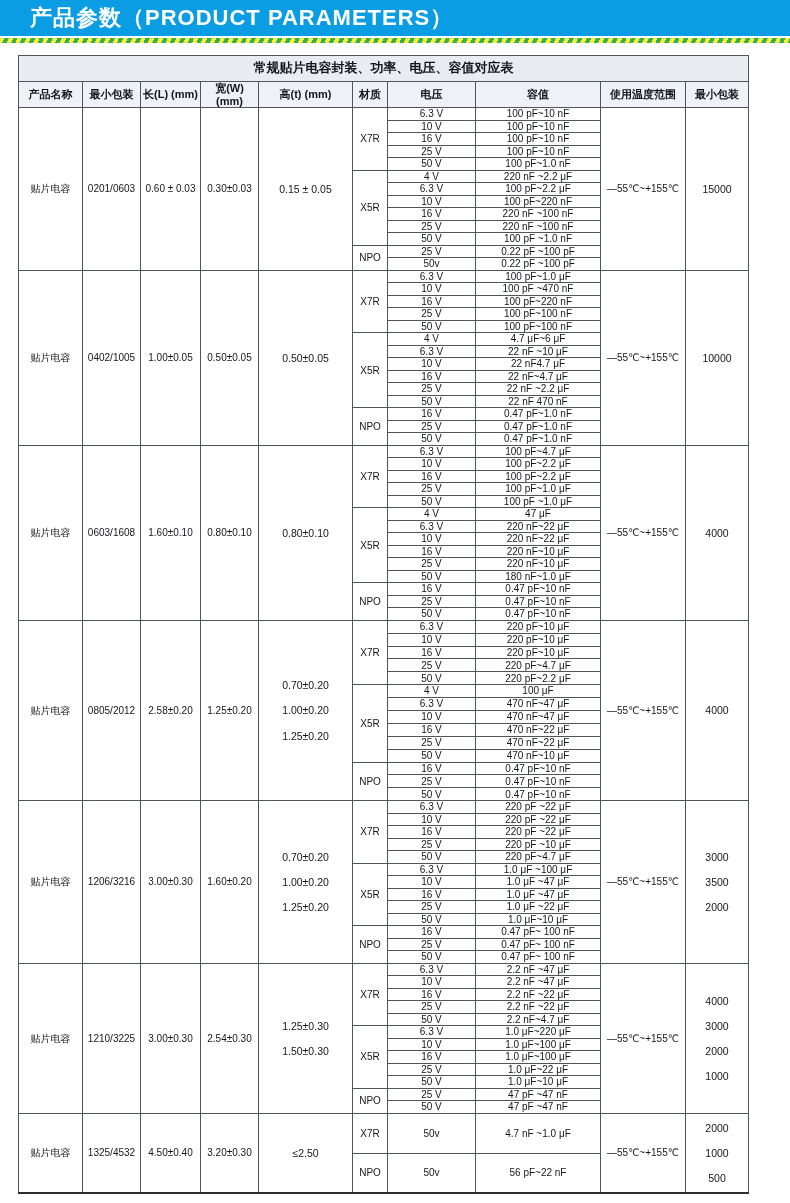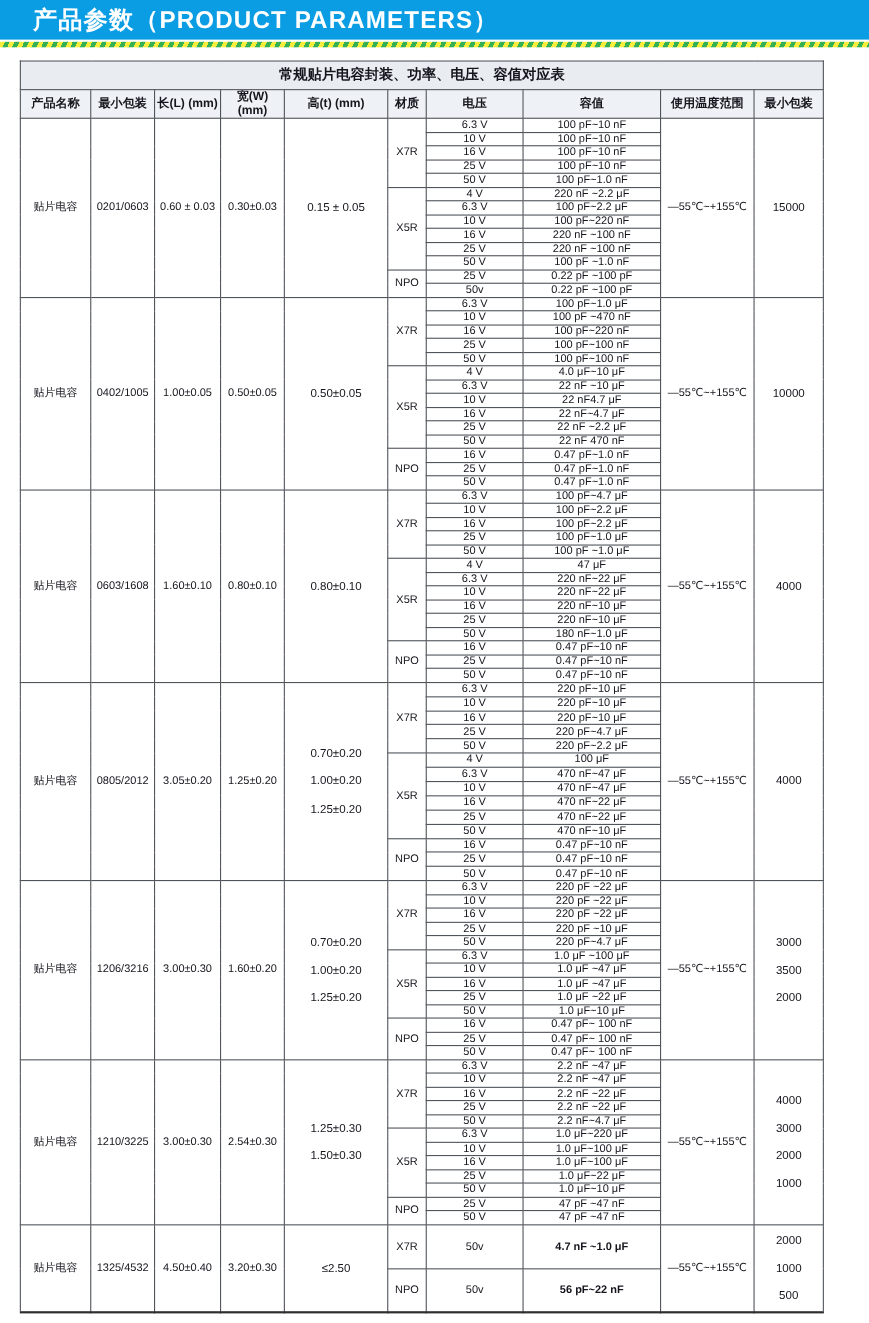--- a/index.html
+++ b/index.html
@@ -34,21 +34,21 @@
     height:26px; background:#e9ecf1; font-size:13px; font-weight:bold;
   }
   tr.head-row th {
     height:26px; background:#eef1f5; font-size:11px; font-weight:bold;
   }
   td.c-dim { font-size:10.5px; }
   td.material-cell { font-size:10.5px; }
   td.temp-cell { font-size:10.5px; }
   .lines { display:flex; flex-direction:column; gap:13px; align-items:center; justify-content:flex-end; }
   .lines div { font-size:10.5px; }
-  td.cap-left { text-align:left; padding-left:5px;font-weight:bold; }
+  td.cap-left { text-align:left; padding-left:5px; }
 </style>
 </head>
 <body>
 
 <div class="banner">
   <span class="banner-title">产品参数（PRODUCT PARAMETERS）</span>
 </div>
 <div class="stripe"></div>
 
 <div class="table-wrap">
@@ -183,21 +183,21 @@
           <td>25 V</td>
           <td>100 pF~100 nF</td>
         </tr>
         <tr style="height: 12.5px;">
           <td>50 V</td>
           <td>100 pF~100 nF</td>
         </tr>
         <tr style="height: 12.5px;">
           <td rowspan="6" class="material-cell">X5R</td>
           <td>4 V</td>
-          <td>4.0 μF~10 μF</td>
+          <td>4.7 μF~6 μF</td>
         </tr>
         <tr style="height: 12.5px;">
           <td>6.3 V</td>
           <td>22 nF ~10 μF</td>
         </tr>
         <tr style="height: 12.5px;">
           <td>10 V</td>
           <td>22 nF4.7 μF</td>
         </tr>
         <tr style="height: 12.5px;">
@@ -295,21 +295,21 @@
           <td>25 V</td>
           <td>0.47 pF~10 nF</td>
         </tr>
         <tr style="height: 12.5px;">
           <td>50 V</td>
           <td>0.47 pF~10 nF</td>
         </tr>
         <tr style="height: 12.9px;">
           <td rowspan="14" class="c-dim">贴片电容</td>
           <td rowspan="14" class="c-dim">0805/2012</td>
-          <td rowspan="14" class="c-dim">3.05±0.20</td>
+          <td rowspan="14" class="c-dim">2.58±0.20</td>
           <td rowspan="14" class="c-dim">1.25±0.20</td>
           <td rowspan="14" class="c-dim">
             <div class="lines">
               <div>0.70±0.20</div>
               <div>1.00±0.20</div>
               <div>1.25±0.20</div>
             </div>
           </td>
           <td rowspan="5" class="material-cell">X7R</td>
           <td>6.3 V</td>

